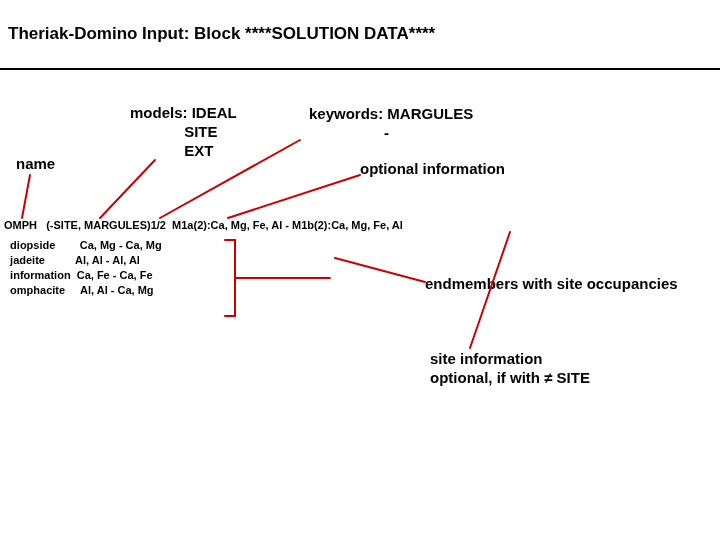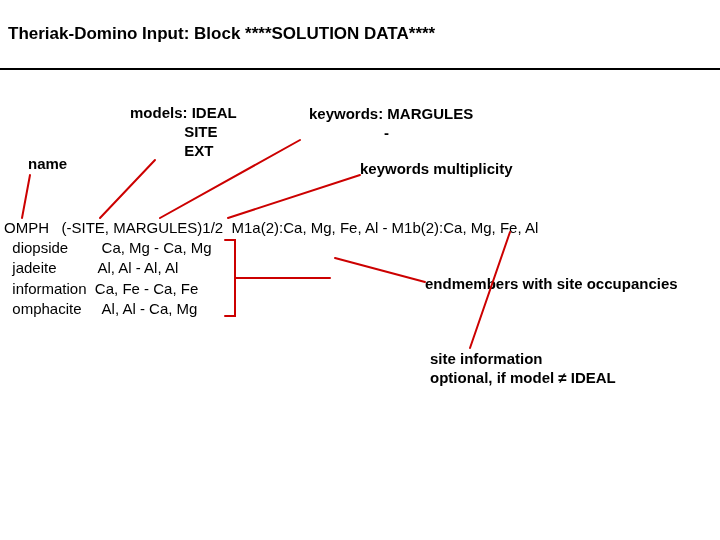--- a/index.html
+++ b/index.html
@@ -25,46 +25,47 @@
   }
   .label {
     position: absolute;
     font-size: 15px;
     font-weight: bold;
     white-space: pre;
     line-height: 1.25;
   }
   .code {
     position: absolute;
-    font-size: 15px;
+    font-size: 11px;
     white-space: pre;
     line-height: 1.35;
+    font-weight: bold;
   }
   svg.overlay {
     position: absolute;
     top: 0;
     left: 0;
     pointer-events: none;
   }
 </style>
 </head>
 <body>
 
 <div class="title-bar">Theriak-Domino Input: Block ****SOLUTION DATA****</div>
 
-<div class="label" style="left:28px; top:155px;text-align:center;">name</div>
+<div class="label" style="left:16px; top:155px;text-align:center;">name</div>
 <div class="label" style="left:130px; top:104px;">models: IDEAL
              SITE
              EXT</div>
 <div class="label" style="left:280px; top:105px;margin-left:29px;">keywords: MARGULES
                   -</div>
-<div class="label" style="left:360px; top:160px;">keywords multiplicity</div>
+<div class="label" style="left:360px; top:160px;">optional information</div>
 <div class="label" style="left:425px; top:275px;">endmembers with site occupancies</div>
 <div class="label" style="left:430px; top:350px;">site information
-optional, if model ≠ IDEAL</div>
+optional, if with ≠ SITE</div>
 
 <div class="code" style="left:4px; top:218px;">OMPH   (-SITE, MARGULES)1/2  M1a(2):Ca, Mg, Fe, Al - M1b(2):Ca, Mg, Fe, Al</div>
 <div class="code" style="left:4px; top:238px;">  diopside        Ca, Mg - Ca, Mg
   jadeite          Al, Al - Al, Al
   information  Ca, Fe - Ca, Fe
   omphacite     Al, Al - Ca, Mg</div>
 
 <svg class="overlay" width="720" height="540">
   <g stroke="#cc0000" stroke-width="2" fill="none" stroke-linecap="round">
 

